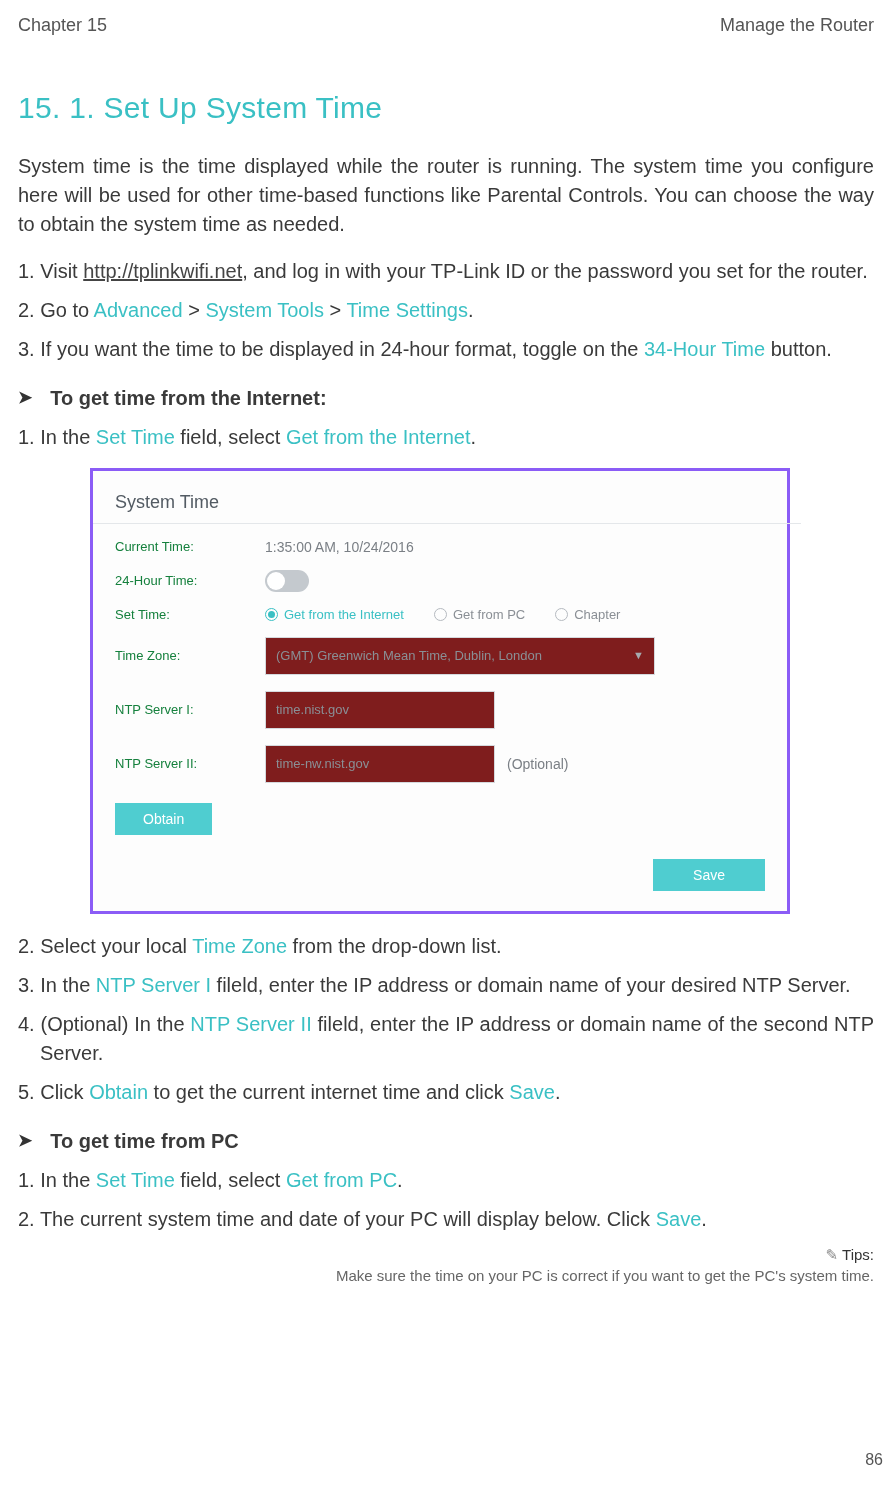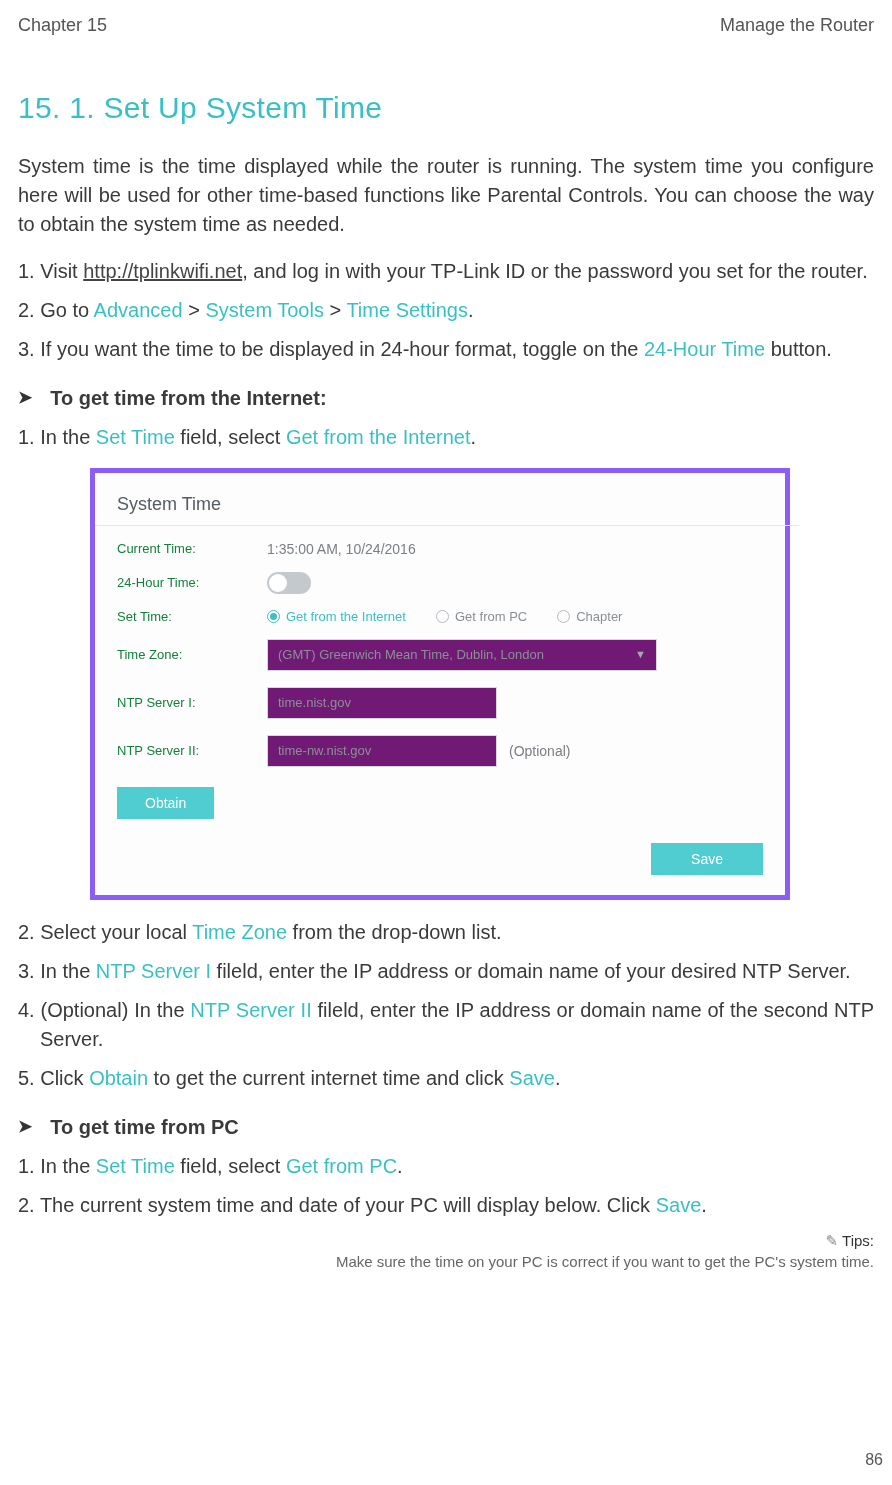--- a/index.html
+++ b/index.html
@@ -19,21 +19,21 @@
   .intro { text-align:justify; color:#3a3a3a; margin-bottom:18px; font-size:20px;}
   .step { margin-bottom:10px; font-size:20px; text-align:justify;}
   .indent { padding-left:22px; text-indent:-22px;}
   a.link { color:#444; text-decoration:underline;margin-top:19px;}
   .teal { color:#3ac0c4;}
   .sub-head { font-weight:700; font-size:20px; margin:20px 0 10px 0; display:flex; align-items:center;}
   .sub-head .chev { font-size:17px; margin-right:18px; color:#333;}
   .ui-card {
     margin:16px 0 18px 72px;
     width:700px;
-    border:5px solid #8b5cf6;
+    border:3px solid #8b5cf6;
     background:#fdfdfd;
     padding:18px 8px 20px 22px;
     font-family: Arial, sans-serif;
     font-size:14px;
     color:#7a7f85;
     position:relative;
   }
   .ui-card .card-title { font-size:18px; color:#535b63; font-weight:400; margin-bottom:6px;}
   .ui-card hr { border:none; border-top:1px solid #e4e7ea; margin:8px -22px 16px -22px;}
   .row { display:flex; align-items:center; margin-bottom:16px; line-height:1;}
@@ -44,21 +44,21 @@
   .toggle::after{
     content:""; position:absolute; left:2px; top:2px; width:18px; height:18px; border-radius:50%; background:#fff;
   }
   .radio-group { display:flex; gap:30px; align-items:center; font-size:13px;}
   .radio { display:inline-flex; align-items:center; gap:6px; color:#8a8f95;}
   .radio.sel { color:#3ac0c4;}
   .radio .circ { width:13px; height:13px; border:1.5px solid #b5bac0; border-radius:50%; display:inline-flex; align-items:center; justify-content:center;}
   .radio.sel .circ { border-color:#3ac0c4;}
   .radio.sel .circ::after{ content:""; width:7px; height:7px; background:#3ac0c4; border-radius:50%;}
   .select-box, .input-box {
-    height:32px; border:1px solid #d5d9dd; background:#701a75; display:flex; align-items:center; padding:0 10px; font-size:13px; color:#8a8f95;
+    height:38px; border:1px solid #d5d9dd; background:#7f1d1d; display:flex; align-items:center; padding:0 10px; font-size:13px; color:#8a8f95;
   }
   .select-box { width:390px; justify-content:space-between;}
   .select-box .arrow{ color:#a6aaae; font-size:11px;}
   .input-box { width:230px;}
   .btn {
     display:inline-flex; align-items:center; justify-content:center;
     background:#4fcdd0; color:#fff; font-size:14px; height:32px; padding:0 28px;
     font-family:Arial,sans-serif;
   }
   .btn.obtain{ margin-top:4px; margin-bottom:10px;}
@@ -82,21 +82,21 @@
 
 <p class="step indent">
   <span>1. Visit </span><a class="link">http://tplinkwifi.net</a><span>, and log in with your TP-Link ID or the password you set for the router.</span>
 </p>
 
 <p class="step indent">
   <span>2. Go to </span><span class="teal">Advanced</span><span> &gt; </span><span class="teal">System Tools</span><span> &gt; </span><span class="teal">Time Settings</span><span>.</span>
 </p>
 
 <p class="step indent">
-  <span>3. If you want the time to be displayed in 24-hour format, toggle on the </span><span class="teal">24-Hour Time</span><span> button.</span>
+  <span>3. If you want the time to be displayed in 24-hour format, toggle on the </span><span class="teal">34-Hour Time</span><span> button.</span>
 </p>
 
 <div class="sub-head">
   <span class="chev">➤</span>
   <span>To get time from the Internet:</span>
 </div>
 
 <p class="step indent">
   <span>1. In the </span><span class="teal">Set Time</span><span> field, select </span><span class="teal">Get from the Internet</span><span>.</span>
 </p>

